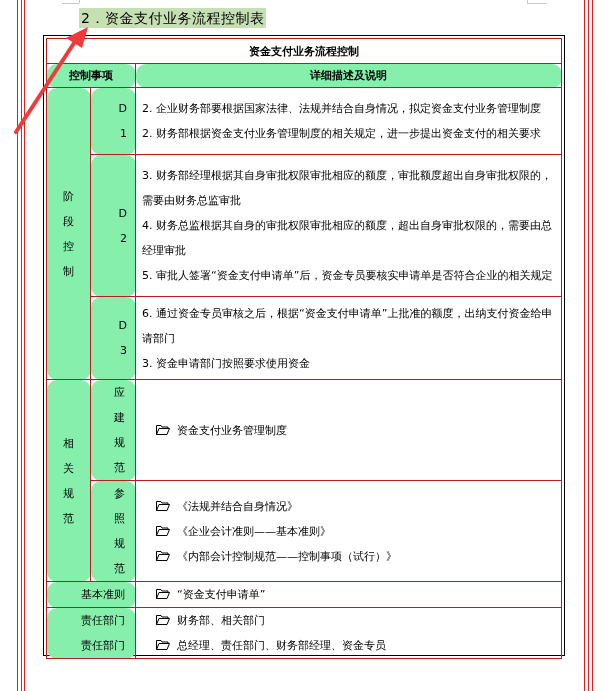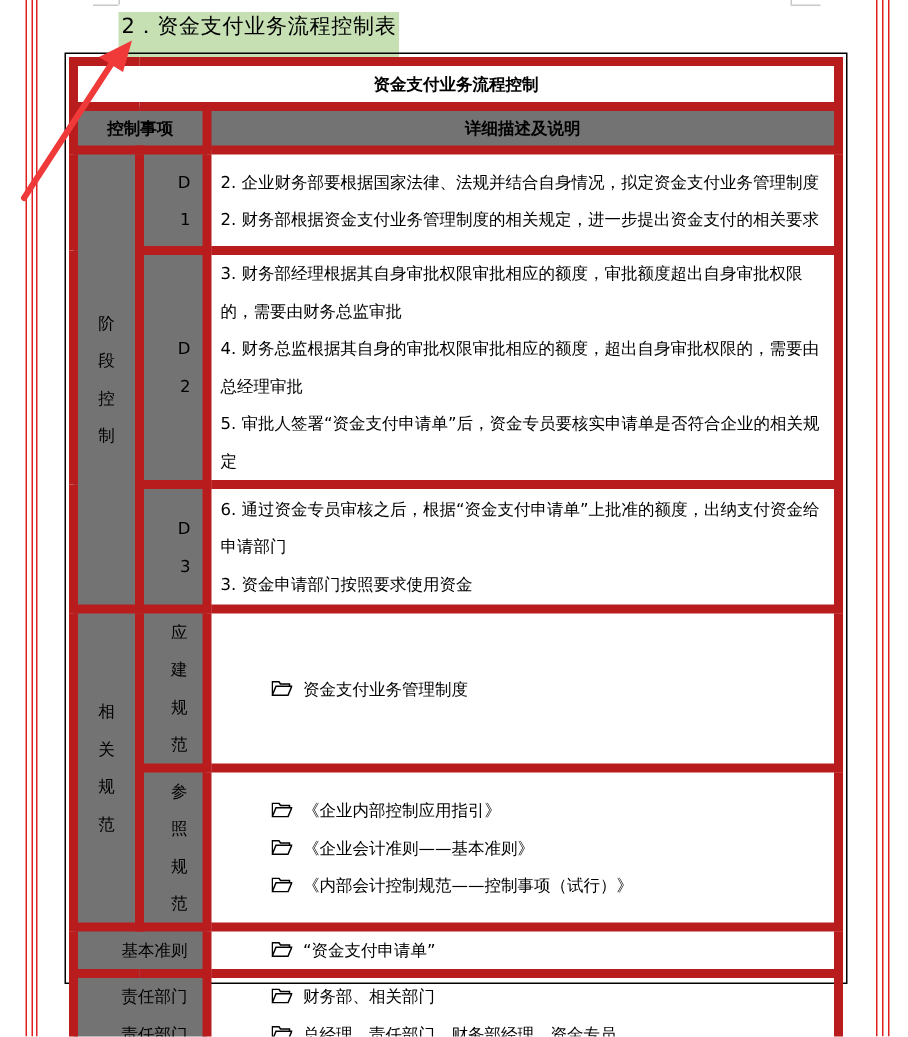--- a/index.html
+++ b/index.html
@@ -5,43 +5,43 @@
     html, body { margin: 0; padding: 0; }
     body {
       width: 605px; height: 691px; position: relative; overflow: hidden;
       background: #ffffff;
       font-family: "DejaVu Sans", "Liberation Sans", sans-serif;
       color: #000;
     }
     .margin-line { position: absolute; top: 0; bottom: 0; width: 1px; background: #e02020; }
     .corner-mark { position: absolute; background: #c8c8c8; }
     .heading {
-      position: absolute; left: 79px; top: 8px; height: 36px;
+      position: absolute; left: 79px; top: 8px; height: 20px;
       padding: 0 2px; background: #c6e0b4;
       font-size: 14px; line-height: 20px; letter-spacing: 0.5px; white-space: nowrap;
     }
     .tbl-wrap {
       position: absolute; left: 43px; top: 35px; width: 522px; height: 621px;
       box-sizing: border-box; border: 1px solid #000; padding: 2px;
     }
     table {
       width: 100%; height: 100%; border-collapse: collapse; table-layout: fixed;
       font-size: 11px;
     }
-    td { border: 6px solid #b91c1c; padding: 0; vertical-align: middle; }
-    .gray { background: #737373; }
+    td { border: 1px solid #b91c1c; padding: 0; vertical-align: middle; }
+    .gray { background: #86efac; border-radius: 10px; }
     .title-cell { text-align: center; font-weight: bold; font-size: 11px; height: 24px; }
     .hdr-cell { text-align: center; font-weight: bold; height: 23px; }
     .vert { text-align: center; line-height: 25px; }
     .vert span { display: block; }
     .dcell { text-align: right; padding-right: 8px; line-height: 25px; }
     .dcell span { display: block; }
     .desc { padding-left: 6px; padding-right: 4px; line-height: 25px; }
     .desc p { margin: 0; }
-    .ref { padding-left: 40px; line-height: 25px; }
+    .ref { padding-left: 20px; line-height: 25px; }
     .ref p { margin: 0; white-space: nowrap; }
     .folder { display: inline-block; width: 14px; height: 10px; margin-right: 7px; vertical-align: -1px; }
     .label-right { text-align: right; padding-right: 10px; line-height: 25px; }
     .label-right span { display: block; }
     .arrow { position: absolute; left: 0; top: 0; pointer-events: none; }
   </style>
 </head>
 <body>
 
 <div class="margin-line" style="left:17px"></div>
@@ -140,21 +140,21 @@
       <td class="label-right gray">
         <span>参</span>
         <span>照</span>
         <span>规</span>
         <span>范</span>
       </td>
       <td class="ref">
         <p>
           <svg class="folder" viewBox="0 0 14 10">
                 <path d="M0.5 9.5 V0.5 H5 L6 2 H12 V3.5 M0.5 9.5 L3 3.5 H13.5 L11 9.5 Z" fill="none" stroke="#000" stroke-width="1"></path>
-              </svg><span>《企业内部控制应用指引》</span>
+              </svg><span>《法规并结合自身情况》</span>
         </p>
         <p>
           <svg class="folder" viewBox="0 0 14 10">
                 <path d="M0.5 9.5 V0.5 H5 L6 2 H12 V3.5 M0.5 9.5 L3 3.5 H13.5 L11 9.5 Z" fill="none" stroke="#000" stroke-width="1"></path>
               </svg><span>《企业会计准则——基本准则》</span>
         </p>
         <p>
           <svg class="folder" viewBox="0 0 14 10">
                 <path d="M0.5 9.5 V0.5 H5 L6 2 H12 V3.5 M0.5 9.5 L3 3.5 H13.5 L11 9.5 Z" fill="none" stroke="#000" stroke-width="1"></path>
               </svg><span>《内部会计控制规范——控制事项（试行）》</span>

